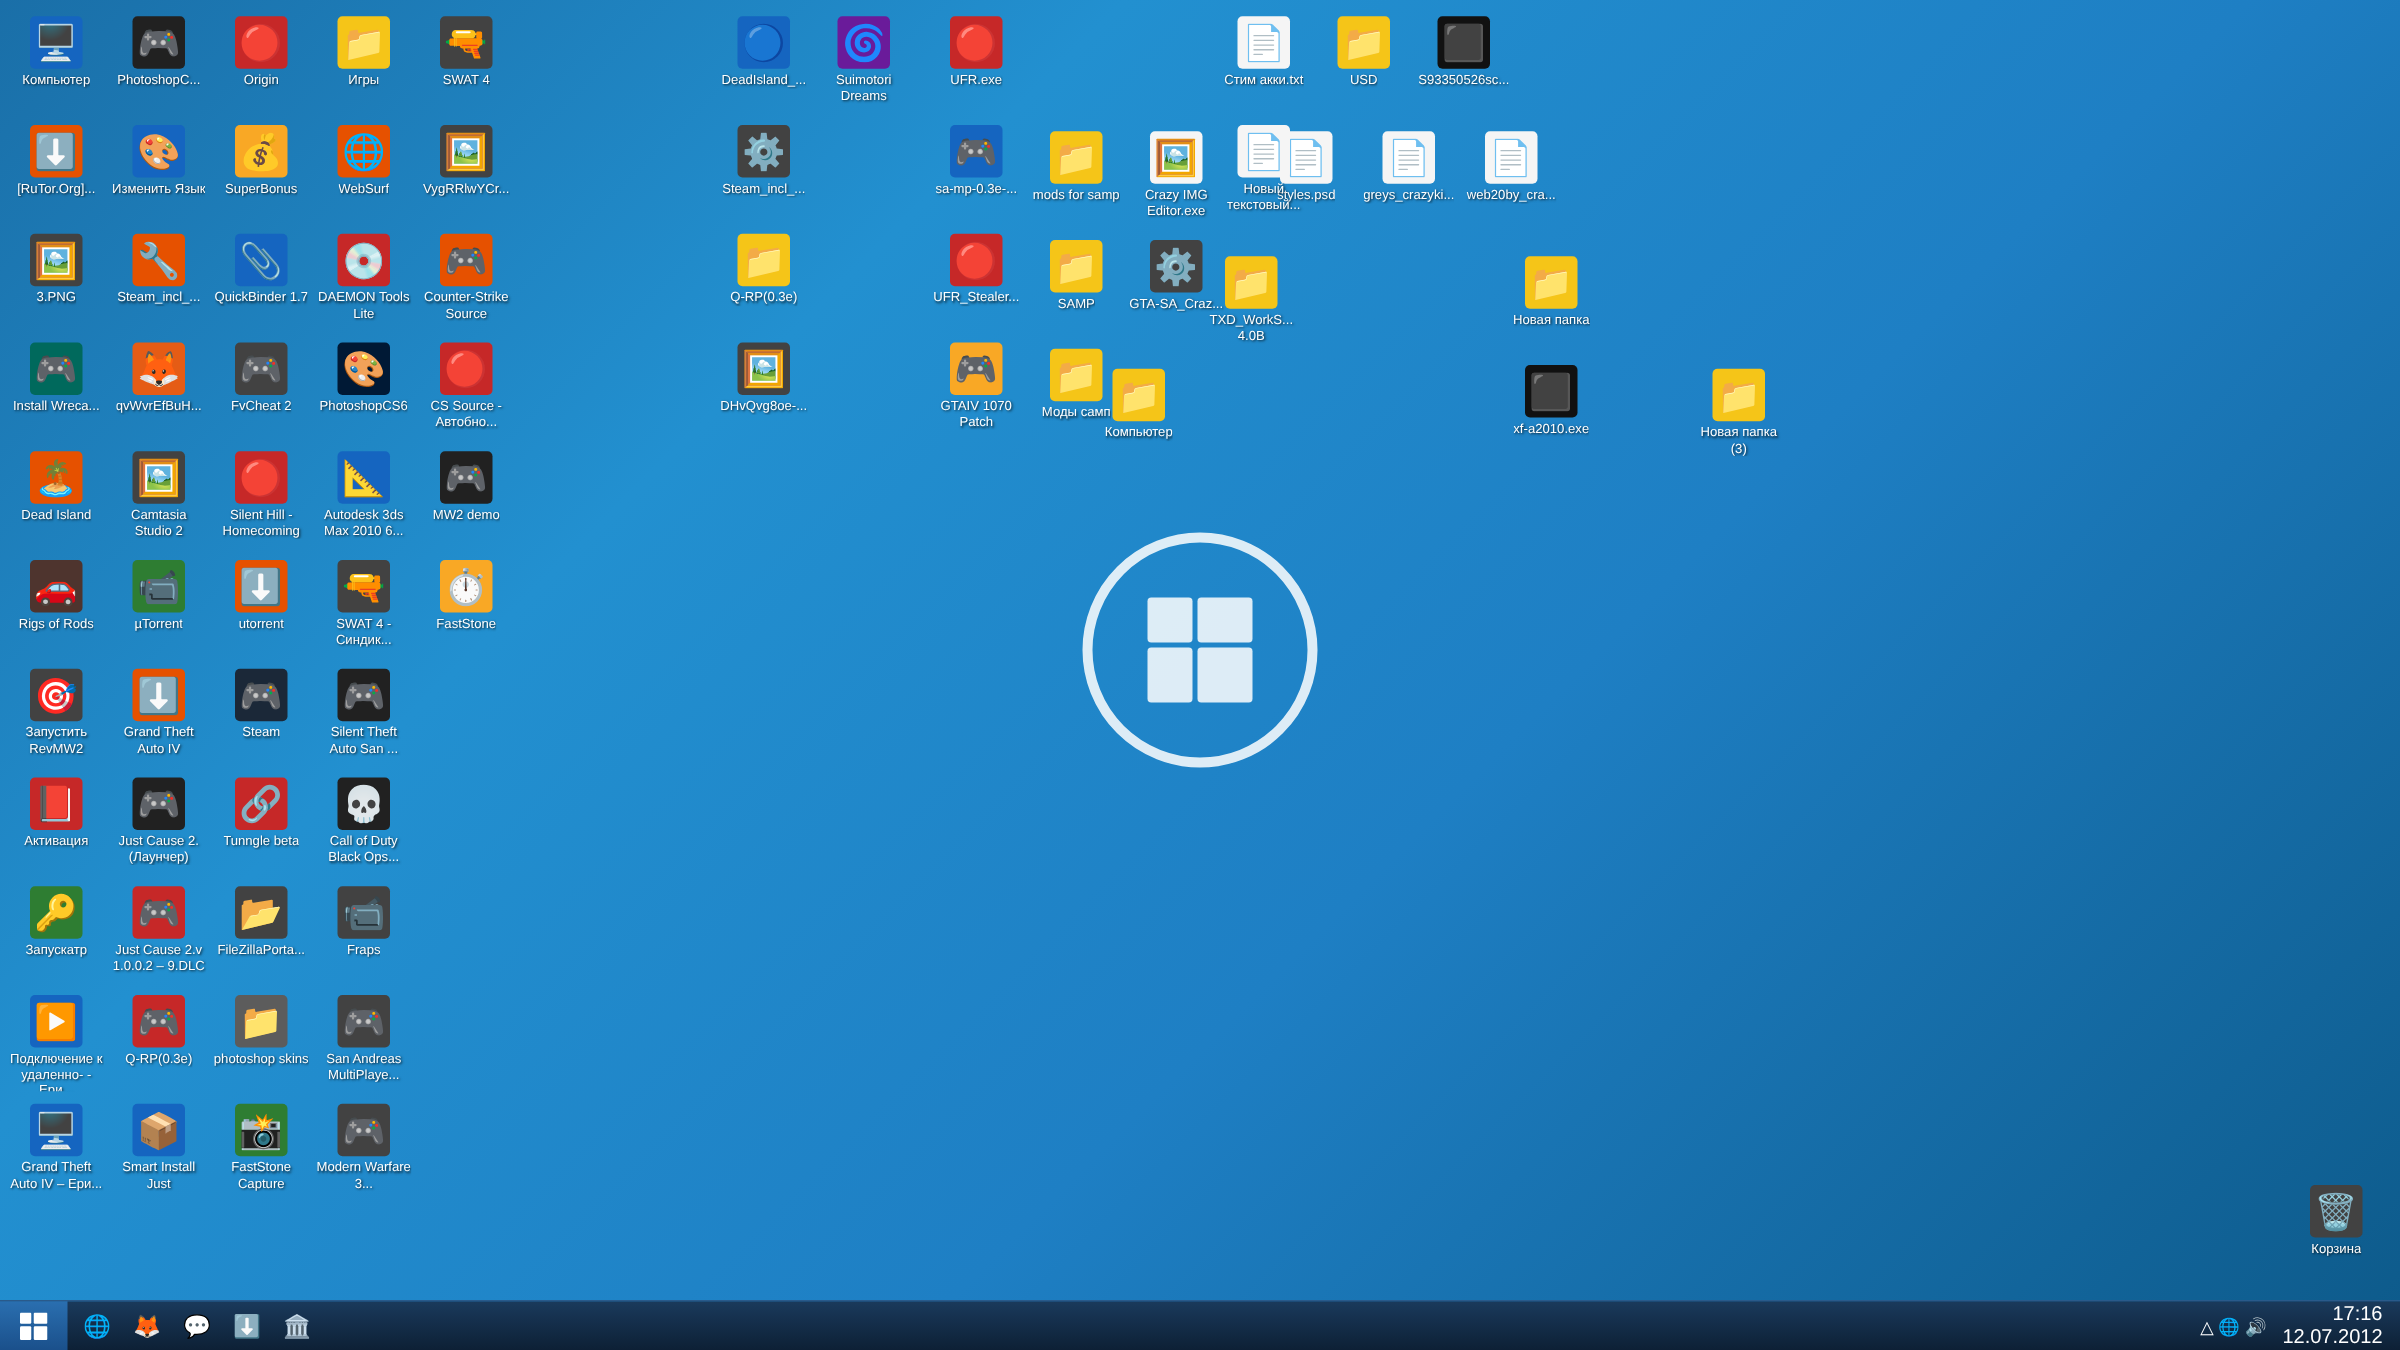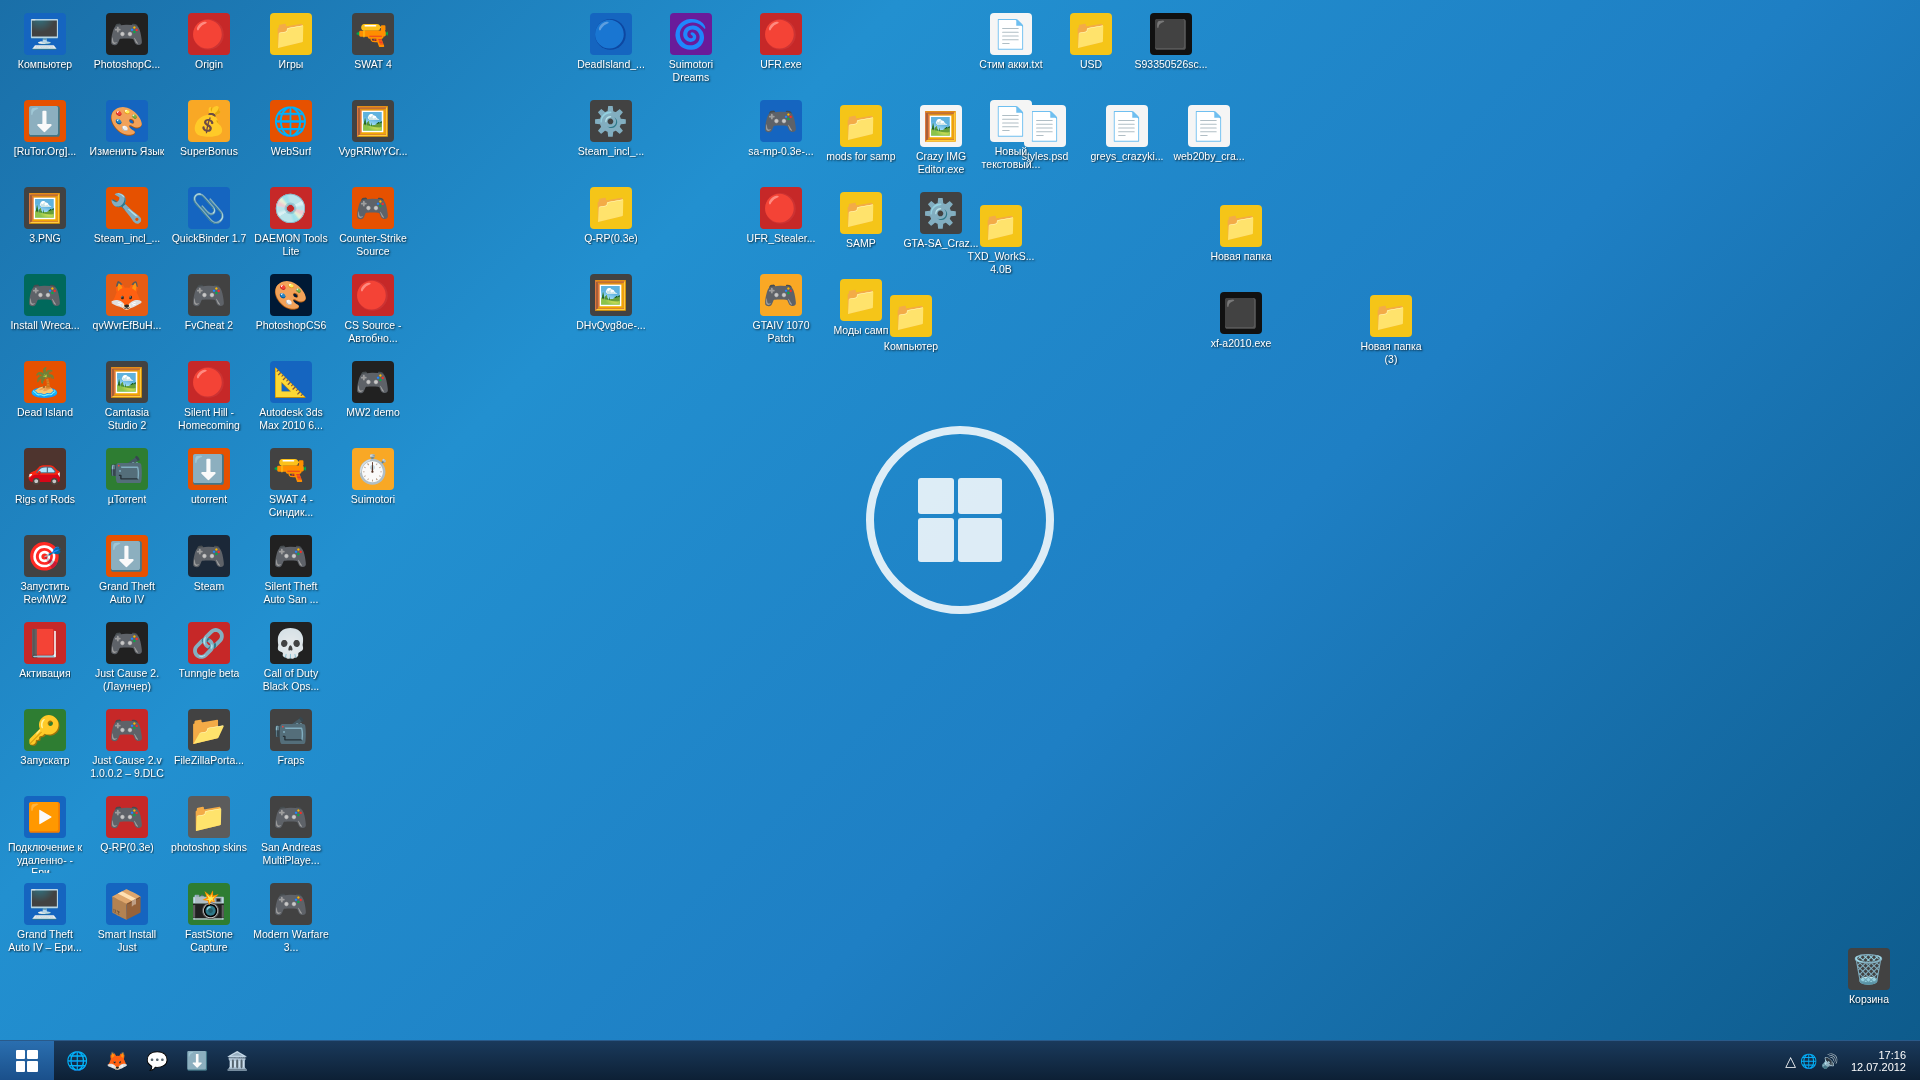--- a/index.html
+++ b/index.html
@@ -134,21 +134,21 @@
       color: white;
     }
     .tray-icon {
       font-size: 14px;
       cursor: pointer;
     }
     .clock {
       display: flex;
       flex-direction: column;
       align-items: flex-end;
-      font-size: 11px;
+      font-size: 16px;
       color: white;
       cursor: pointer;
       padding: 0 6px;
     }
 
     
     .bg-blue { background: #1565c0; }
     .bg-orange { background: #e65100; }
     .bg-red { background: #c62828; }
     .bg-yellow { background: #f9a825; }
@@ -375,21 +375,21 @@
   <div class="icon">
     <div class="icon-img bg-red">🔴</div>
     <span class="icon-label">CS Source - Автобно...</span>
   </div>
   <div class="icon">
     <div class="icon-img bg-darkgray">🎮</div>
     <span class="icon-label">MW2 demo</span>
   </div>
   <div class="icon">
     <div class="icon-img bg-yellow">⏱️</div>
-    <span class="icon-label">Suimotori</span>
+    <span class="icon-label">FastStone</span>
   </div>
 </div>
 
 <div style="position:absolute; top:8px; left:570px; display:flex; flex-direction:column; flex-wrap:wrap; height:960px;">
   <div class="icon">
     <div class="icon-img bg-blue">🔵</div>
     <span class="icon-label">DeadIsland_...</span>
   </div>
   <div class="icon">
     <div class="icon-img bg-gray">⚙️</div>

